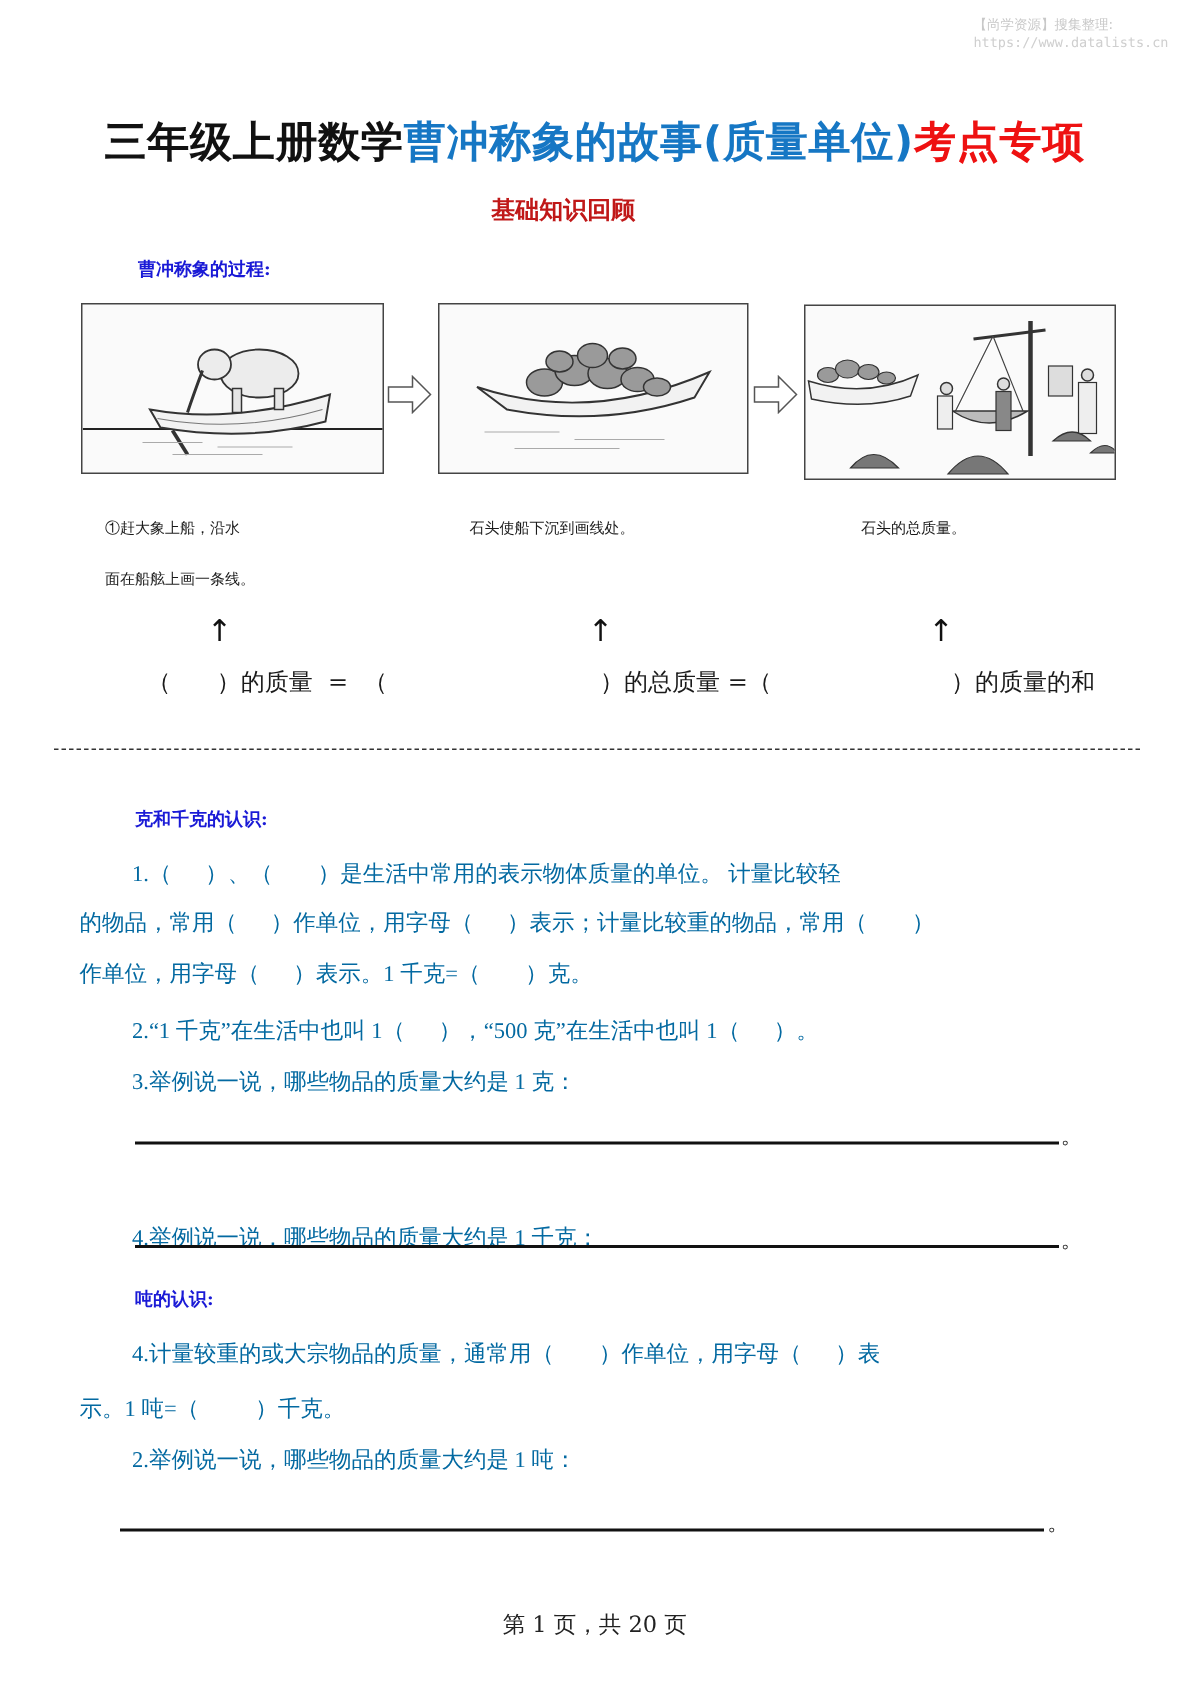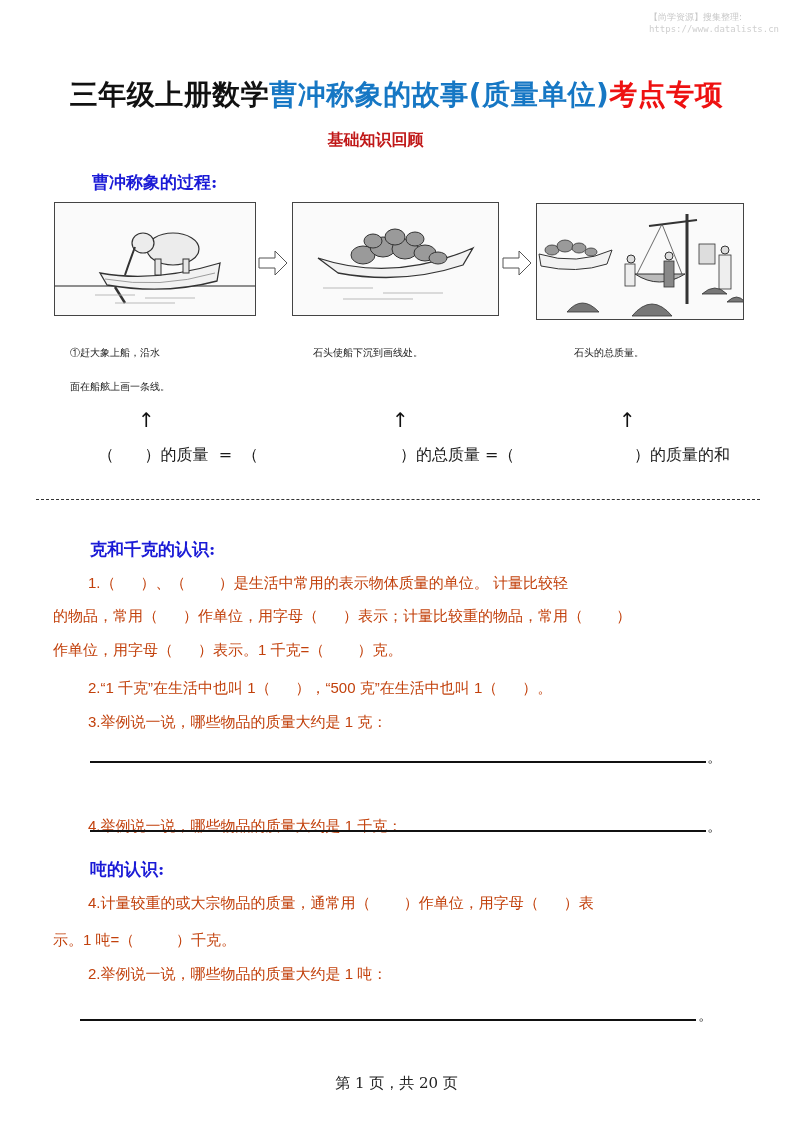--- a/index.html
+++ b/index.html
@@ -9,32 +9,32 @@
     .watermark { position: absolute; right: 14px; top: 11px; text-align: left; color: #c8c8c8; font-size: 9px; line-height: 12px; }
     .watermark .wm-line2 { font-family: "DejaVu Sans Mono", monospace; font-size: 9px; color: #cfcfcf; }
 
     .title { position: absolute; left: 0; top: 76px; width: 793px; text-align: center; font-size: 28px; font-weight: bold; letter-spacing: 0.5px; font-family: "DejaVu Sans", sans-serif; white-space: nowrap; }
     .title .t-black { color: #111111; }
     .title .t-blue { color: #1677c4; }
     .title .t-red { color: #ee1111; }
 
     .subtitle { position: absolute; left: 0; top: 130px; width: 751px; text-align: center; font-size: 16px; font-weight: bold; color: #c01818; font-family: "DejaVu Serif", serif; }
 
-    .section-head { position: absolute; font-size: 17px; font-weight: bold; color: #1a1ad6; font-family: "DejaVu Serif", serif; }
+    .section-head { position: absolute; font-size: 12px; font-weight: bold; color: #1a1ad6; font-family: "DejaVu Serif", serif; }
 
     .pic { position: absolute; border: 1.2px solid #444; background: #fafafa; overflow: hidden; }
     .arrow-right { position: absolute; width: 30px; height: 26px; }
 
     .step { position: absolute; font-size: 10px; line-height: 34px; color: #1a1a1a; font-family: "DejaVu Serif", serif; }
     .up-arrow { position: absolute; font-size: 20px; line-height: 20px; color: #111; }
     .eq-line { position: absolute; top: 445px; font-size: 16px; color: #1a1a1a; font-family: "DejaVu Serif", serif; white-space: pre; }
 
     .dashed { position: absolute; left: 36px; top: 499px; width: 724px; border-top: 1.5px dashed #333; }
 
-    .para { position: absolute; font-size: 15px; line-height: 34px; color: #c2410c; font-family: Liberation Sans, sans-serif; white-space: pre; }
+    .para { position: absolute; font-size: 15px; line-height: 34px; color: #0369a1; font-family: Liberation Serif, serif; white-space: pre; }
     .blank-line { position: absolute; height: 2px; background: #111; }
     .blank-end { position: absolute; font-size: 15px; }
 
     .footer { position: absolute; left: 0; top: 1074px; width: 793px; text-align: center; font-size: 15px; color: #222; font-family: "DejaVu Serif", serif; white-space: pre; }
   </style>
 </head>
 <body>
 
 <div class="watermark">
   <div>【尚学资源】搜集整理:</div>

